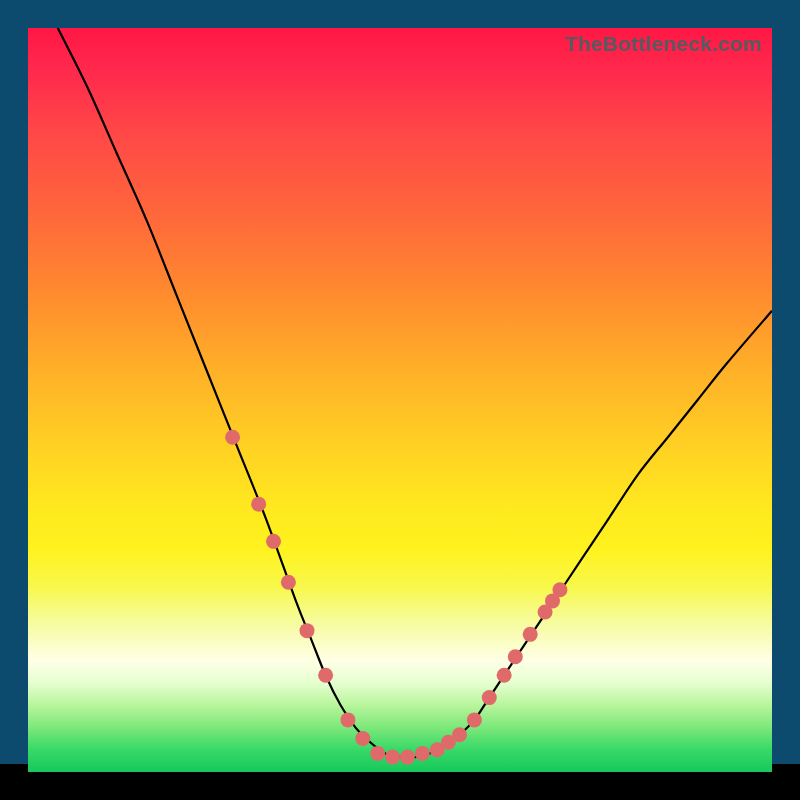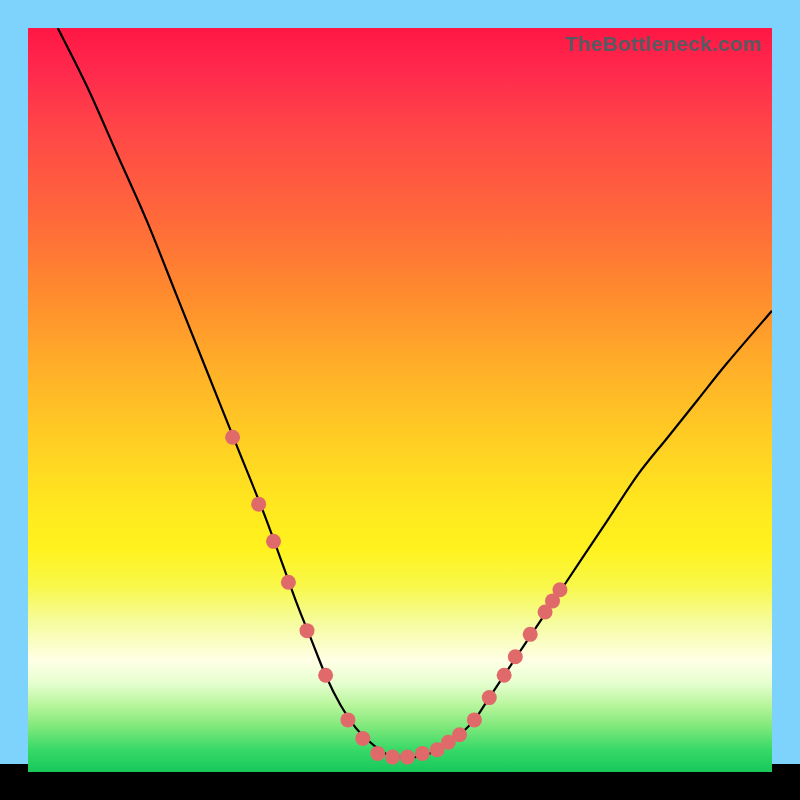--- a/index.html
+++ b/index.html
@@ -8,21 +8,21 @@
     width: 800px;
     height: 800px;
     overflow: hidden;
     background: #000;
     font-family: Arial, Helvetica, sans-serif;
   }
   .frame {
     position: relative;
     width: 800px;
     height: 764px;
-    background: #7dd3fc;
+    background: #0c4a6e;
   }
   .plot {
     position: absolute;
     left: 28px;
     top: 28px;
     width: 744px;
     height: 744px;
     
     background: linear-gradient(
       to bottom,

